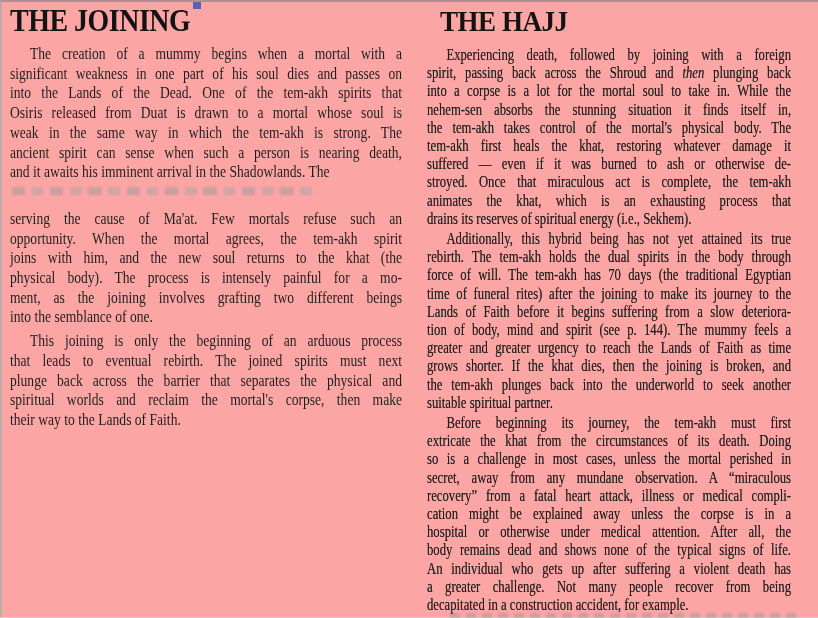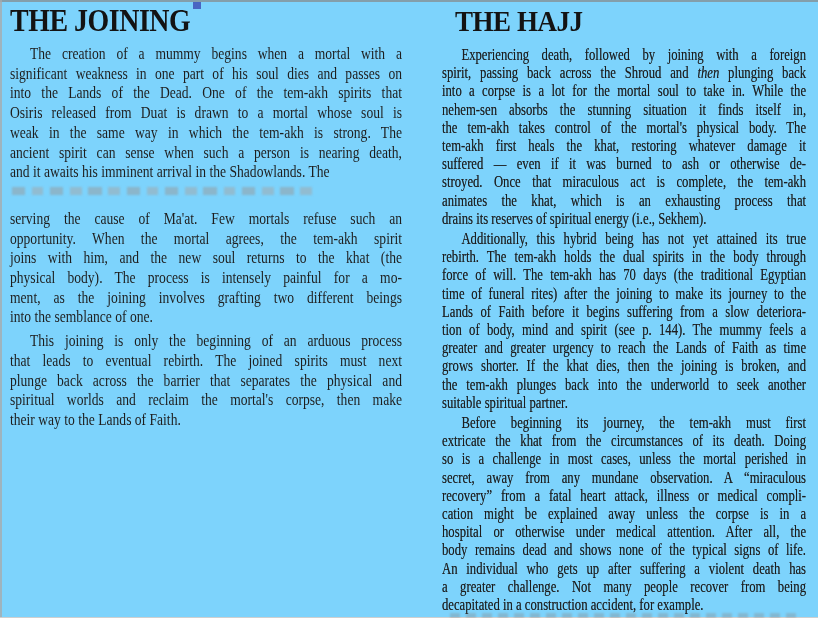--- a/index.html
+++ b/index.html
@@ -1,27 +1,27 @@
 <!DOCTYPE html>
 <html><head>
 <meta charset="utf-8">
 <style>
   html,body { margin:0; padding:0; background:#e8e8e8; }
   .page {
     position:relative; width:818px; height:618px;
-    background:#7dd3fc; overflow:hidden;
+    background:#fca5a5; overflow:hidden;
     font-family:"Liberation Serif", serif; color:#1e1e1e;
   }
   .edge-top    { position:absolute; top:0; left:0; width:818px; height:2px; background:#878787; opacity:.7; }
   .edge-left   { position:absolute; top:0; left:0; width:2px; height:618px; background:#a9a9a9; opacity:.75; }
   .edge-bottom { position:absolute; bottom:0; left:0; width:818px; height:1px; background:#cfcfcf; }
 
   .col { position:absolute; top:4px; }
   .col-left  { left:10px;  width:392px; }
-  .col-right { left:442px; width:364px; }
+  .col-right { left:427px; width:364px; }
 
   .heading {
     font-weight:700; font-size:31px; line-height:34px; color:#131313;
     letter-spacing:-.5px; white-space:nowrap;
     transform:scaleX(.9); transform-origin:0 0;
   }
   .col-right .heading { margin-left:13px; font-size:30px; }
 
   .body-lines { transform-origin:0 0; }
   .col-left  .body-lines { width:470px; transform:scaleX(.834); margin-top:6px; font-size:16.3px; line-height:19.7px; }

